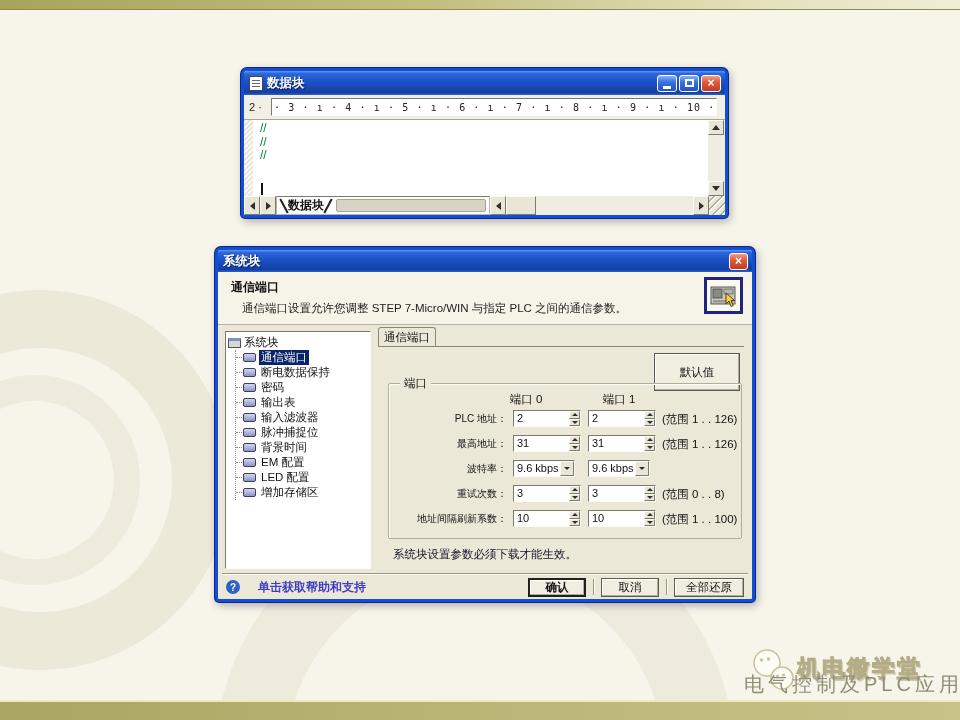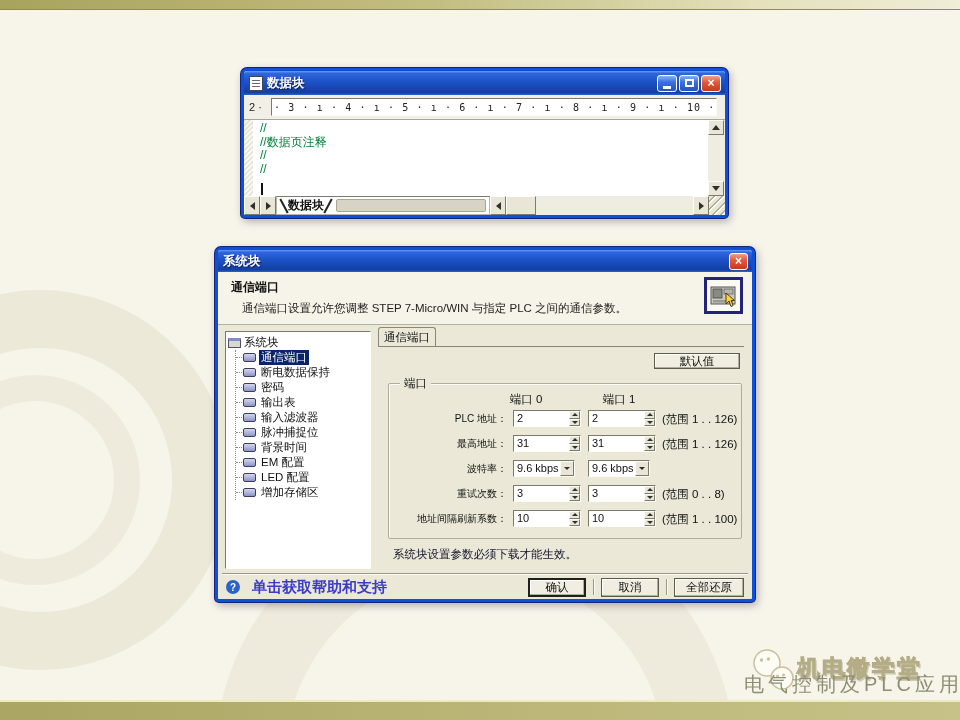--- a/index.html
+++ b/index.html
@@ -107,21 +107,21 @@
   .tree-item.selected .ti-label { background:#0a246a; color:#fff; }
 
   .tab { position:absolute; left:160px; top:2px; width:58px; height:20px; background:#ebe8d7;
     border:1px solid #8a8778; border-bottom:none; border-radius:3px 3px 0 0; font-size:11.5px;
     display:flex; align-items:center; justify-content:center; color:#111; }
   .tab-line { position:absolute; left:160px; right:8px; top:21px; height:1px; background:#8a8778; }
 
   .btn { background:#f1eee1; border:1px solid #5c5c4e; font-size:11.5px; color:#111;
     display:flex; align-items:center; justify-content:center;
     box-shadow:inset -1px -1px 0 #b0ad9e, inset 1px 1px 0 #fff; }
-  .default-btn { position:absolute; right:12px; top:28px; width:86px; height:16px; }
+  .default-btn { position:absolute; right:12px; top:28px; width:86px; height:38px; }
 
   .groupbox { position:absolute; left:170px; top:58px; right:10px; height:156px;
     border:1px solid #b0ad9c; border-radius:2px; box-shadow:inset 1px 1px 0 #fdfcf4; }
   .group-label { position:absolute; top:-8px; left:11px; background:#ebe8d7; padding:0 4px;
     font-size:11.5px; color:#111; }
   .col-head { position:absolute; top:8px; width:68px; text-align:center; font-size:11.5px; color:#111; }
   .col-head.c0 { left:103px; } .col-head.c1 { left:196px; }
   .form-row { position:absolute; left:0; right:0; height:17px; }
   .r0{top:26px}.r1{top:51px}.r2{top:76px}.r3{top:101px}.r4{top:126px}
   .col-label { position:absolute; left:0; width:118px; top:2px; text-align:right; font-size:10px;
@@ -137,23 +137,23 @@
   .combo-btn { width:14px; flex:none; background:#e9e6d8; border:1px solid;
     border-color:#fdfdf8 #7c7a6a #7c7a6a #fdfdf8; display:flex; align-items:center; justify-content:center; }
   .col-range { position:absolute; left:273px; top:2px; font-size:11.5px; color:#111; white-space:nowrap; }
 
   .note { position:absolute; left:175px; top:222px; font-size:11.5px; color:#14142c; white-space:nowrap; }
   .hr-sunken { position:absolute; left:4px; right:4px; top:248px; height:2px;
     border-top:1px solid #9a9788; border-bottom:1px solid #fdfcf4; }
   .helpbar { position:absolute; left:8px; right:8px; top:252px; height:20px; display:flex; align-items:center; }
   .help-icon { width:14px; height:14px; border-radius:50%; background:#2a62c8; color:#fff; font-size:10px;
     font-weight:bold; display:flex; align-items:center; justify-content:center; flex:none; }
-  .help-text { font-size:15px; font-weight:bold; color:#3c3cc8; margin-left:12px; white-space:nowrap; }
+  .help-text { font-size:12px; font-weight:bold; color:#3c3cc8; margin-left:18px; white-space:nowrap; }
   .helpbar .spacer { flex:1; }
-  .ok-btn { width:58px; height:19px; border:2px solid #20201c; font-weight:normal; }
+  .ok-btn { width:58px; height:19px; border:2px solid #20201c; font-weight:bold; }
   .dlg-btn { width:58px; height:19px; }
   .wide-btn { width:70px; height:19px; }
   .btn-sep { width:1px; height:16px; background:#9a9788; margin:0 7px; box-shadow:1px 0 0 #fdfcf4; }
 
   
   .brand { position:absolute; z-index:3; }
   .brand-logo { left:750px; top:646px; }
   .brand-name { left:797px; top:653px; font-size:23px; font-weight:bold; letter-spacing:2px;
     color:#f8f5e8; -webkit-text-stroke:1px #b3ac84; text-shadow:1.5px 1.5px 0 rgba(125,120,85,.35);
     white-space:nowrap; }
@@ -191,21 +191,20 @@
     <div class="ruler-row">
       <span class="ruler-left">2 ·</span>
       <div class="ruler-box">
         <span class="ruler-marks">· 3 · ı · 4 · ı · 5 · ı · 6 · ı · 7 · ı · 8 · ı · 9 · ı · 10 · ı · 11 · ı · 12 · ı · 13 · ı · 14 ·</span>
       </div>
     </div>
     <div class="editor-row">
       <div class="margin-strip"></div>
       <div class="code-area">
         <div class="code-line">//</div>
-        <div class="code-line">//数据页注释</div>
         <div class="code-line">//</div>
         <div class="code-line">//</div>
         <div class="caret"></div>
       </div>
       <div class="vscroll">
         <div class="sb-btn">
             <i class="tri tri-up"></i>
           </div>
         <div class="sb-track"></div>
         <div class="sb-btn">

